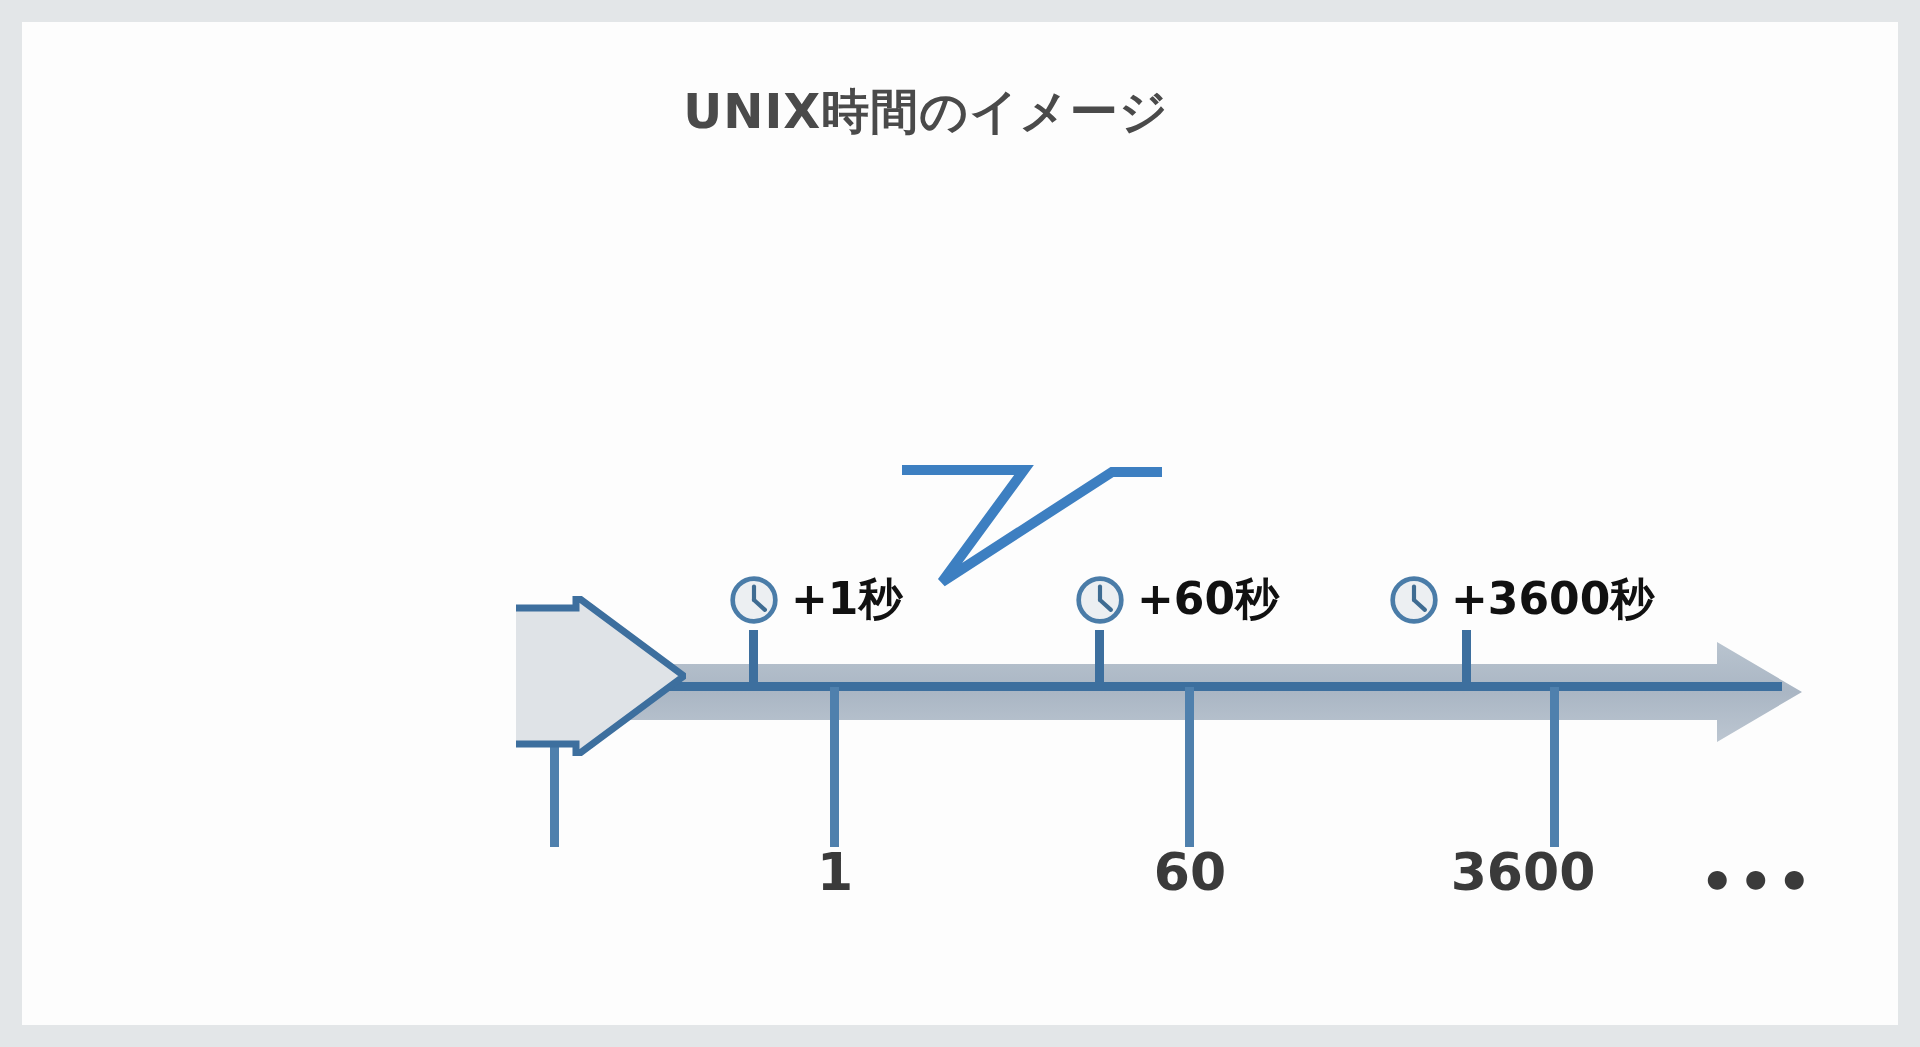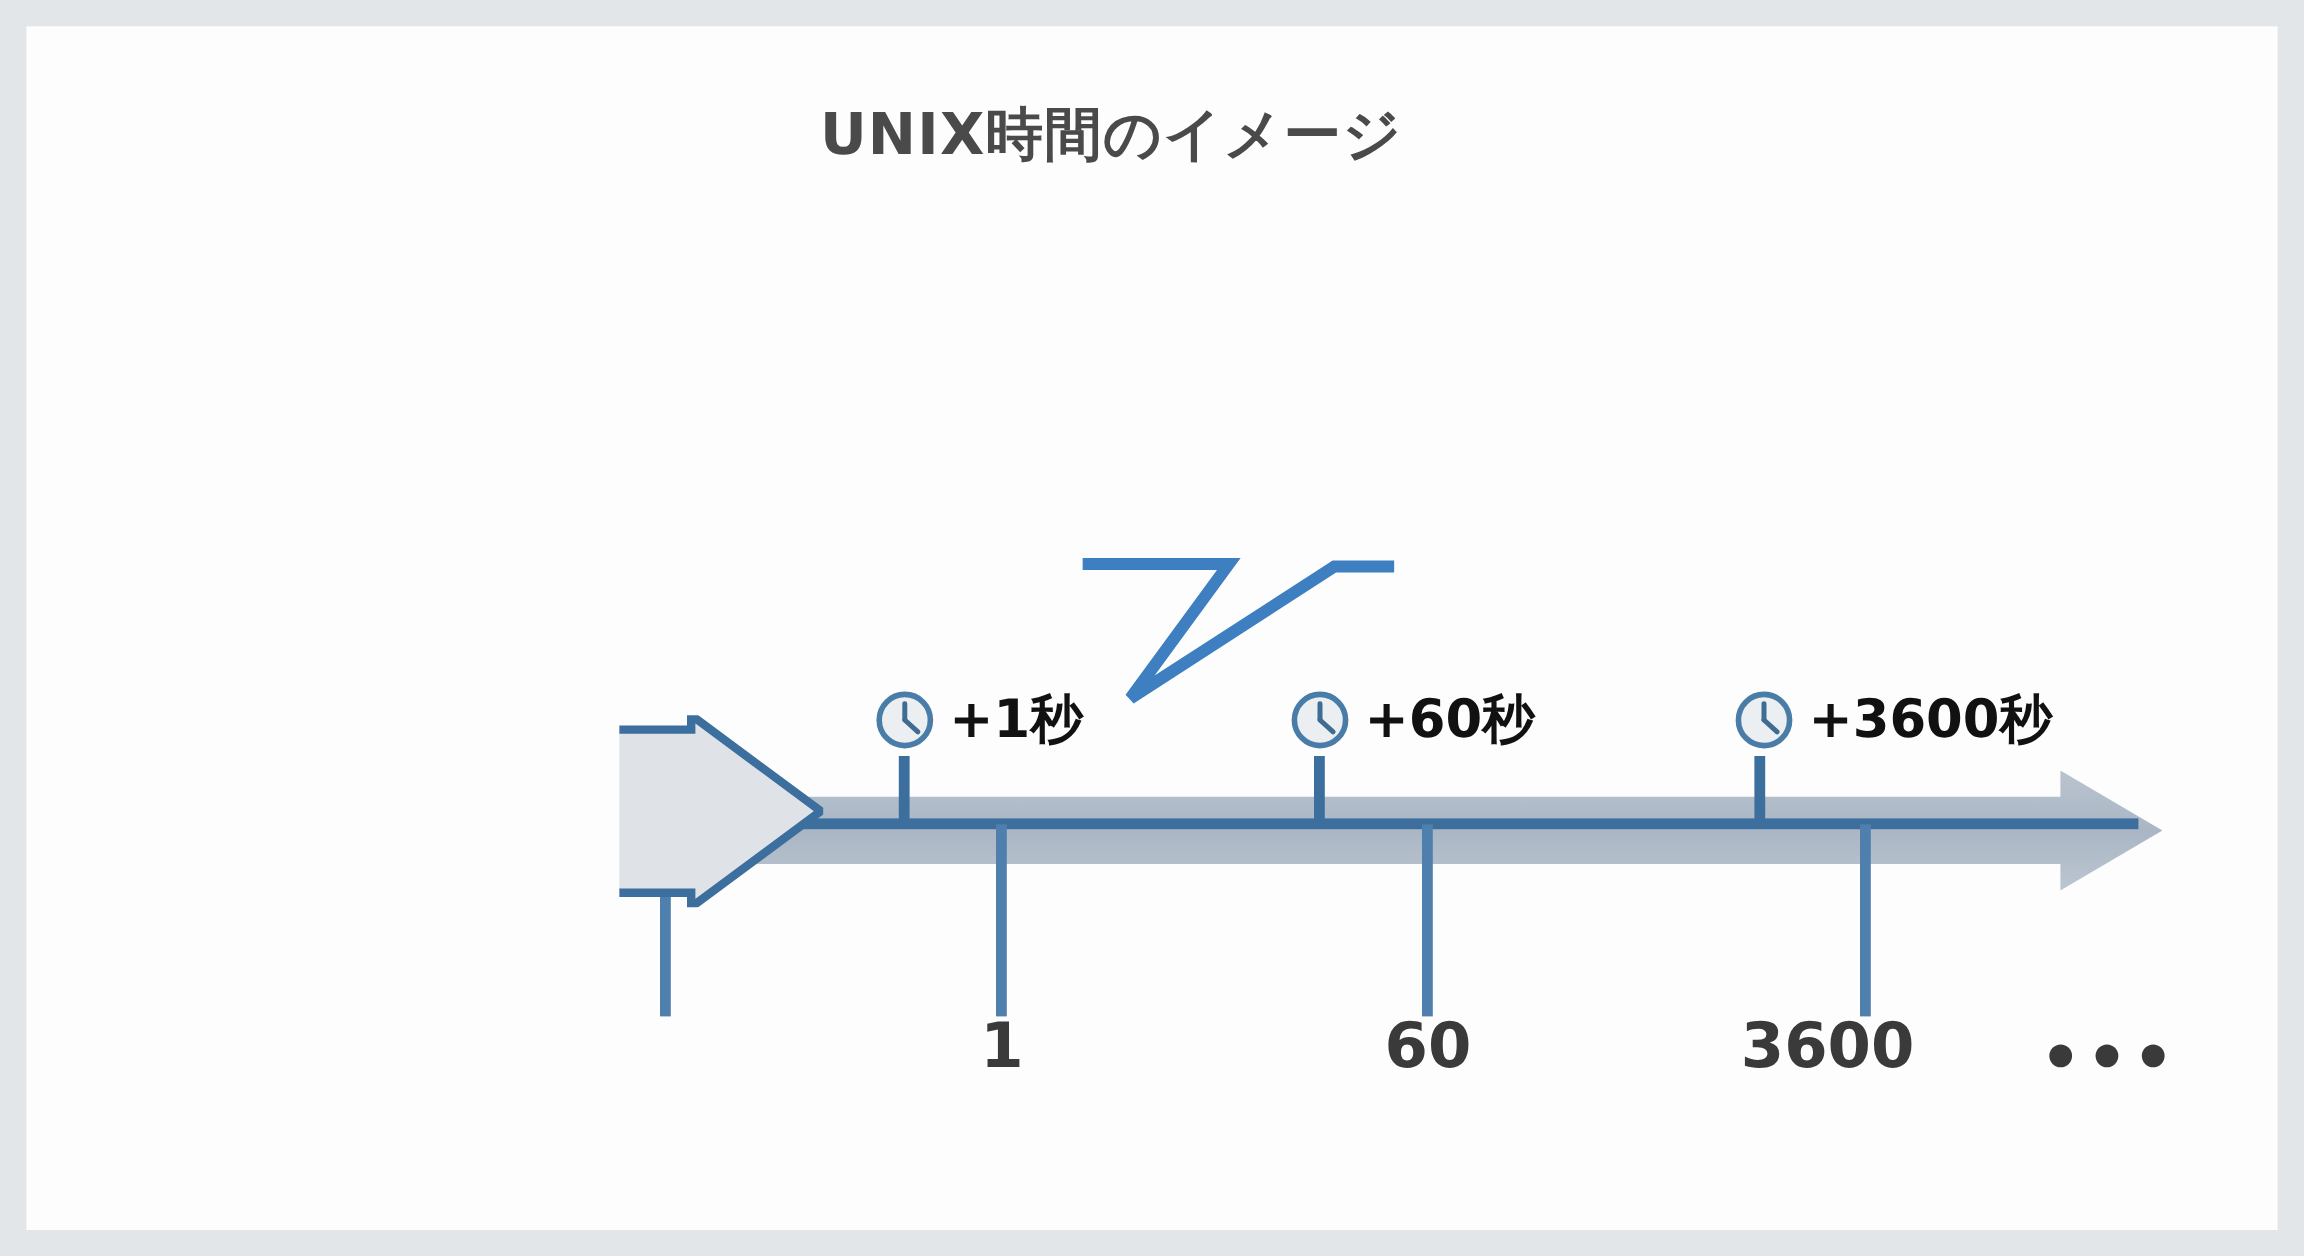--- a/index.html
+++ b/index.html
@@ -191,21 +191,21 @@
 
   <div class="marker" style="left:1052px;top:548px;">
     <svg class="marker-clock" viewBox="0 0 100 100">
       <circle cx="50" cy="50" r="41" fill="#eceff2" stroke="#4a7ca8" stroke-width="9"></circle>
       <line x1="50" y1="50" x2="50" y2="24" stroke="#3f6c92" stroke-width="8" stroke-linecap="round"></line>
       <line x1="50" y1="50" x2="71" y2="69" stroke="#3f6c92" stroke-width="8" stroke-linecap="round"></line>
     </svg>
     <span class="marker-label">+60秒</span>
   </div>
 
-  <div class="marker" style="left:1422px;top:548px;">
+  <div class="marker" style="left:1366px;top:548px;">
     <svg class="marker-clock" viewBox="0 0 100 100">
       <circle cx="50" cy="50" r="41" fill="#eceff2" stroke="#4a7ca8" stroke-width="9"></circle>
       <line x1="50" y1="50" x2="50" y2="24" stroke="#3f6c92" stroke-width="8" stroke-linecap="round"></line>
       <line x1="50" y1="50" x2="71" y2="69" stroke="#3f6c92" stroke-width="8" stroke-linecap="round"></line>
     </svg>
     <span class="marker-label">+3600秒</span>
   </div>
 
   <div class="axis-label" style="left:713px;top:820px;width:200px;">1</div>
   <div class="axis-label" style="left:1068px;top:820px;width:200px;">60</div>

